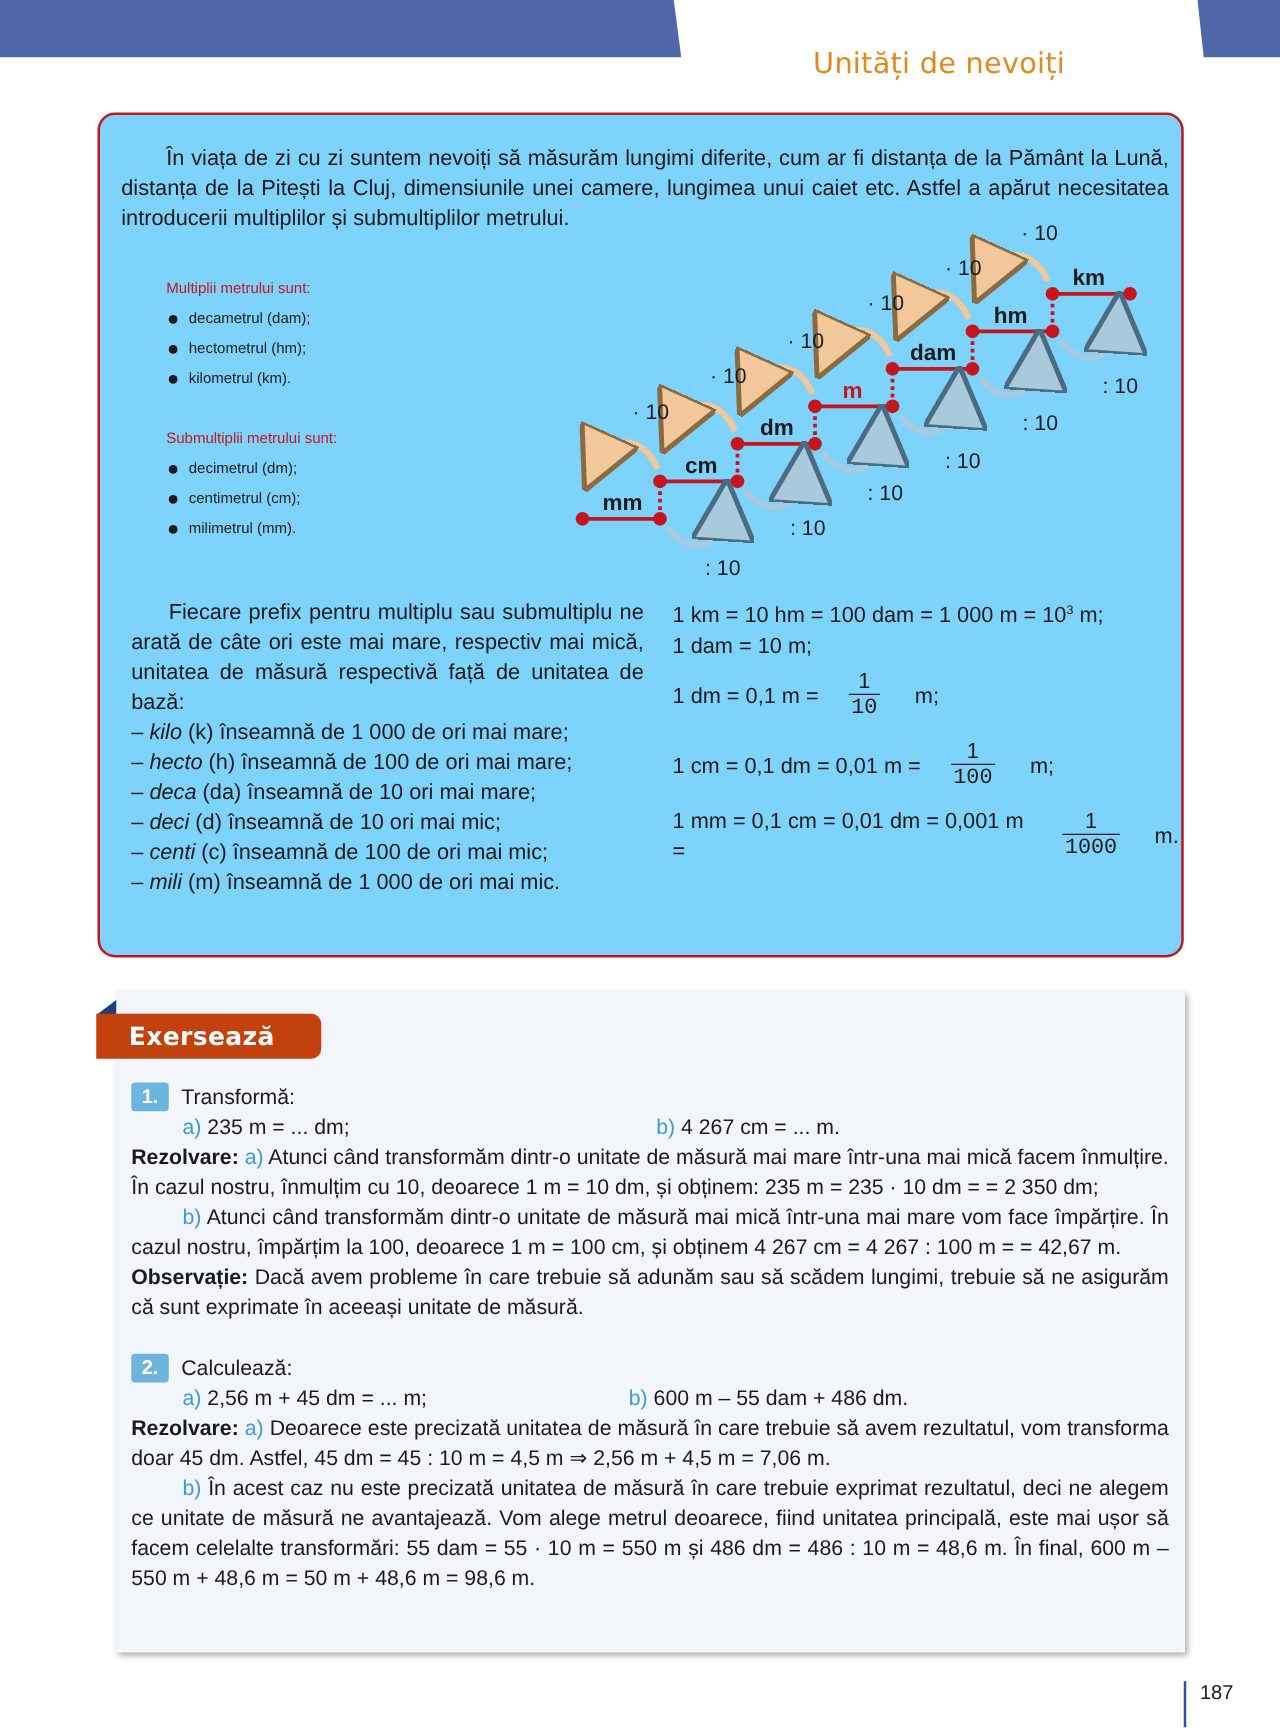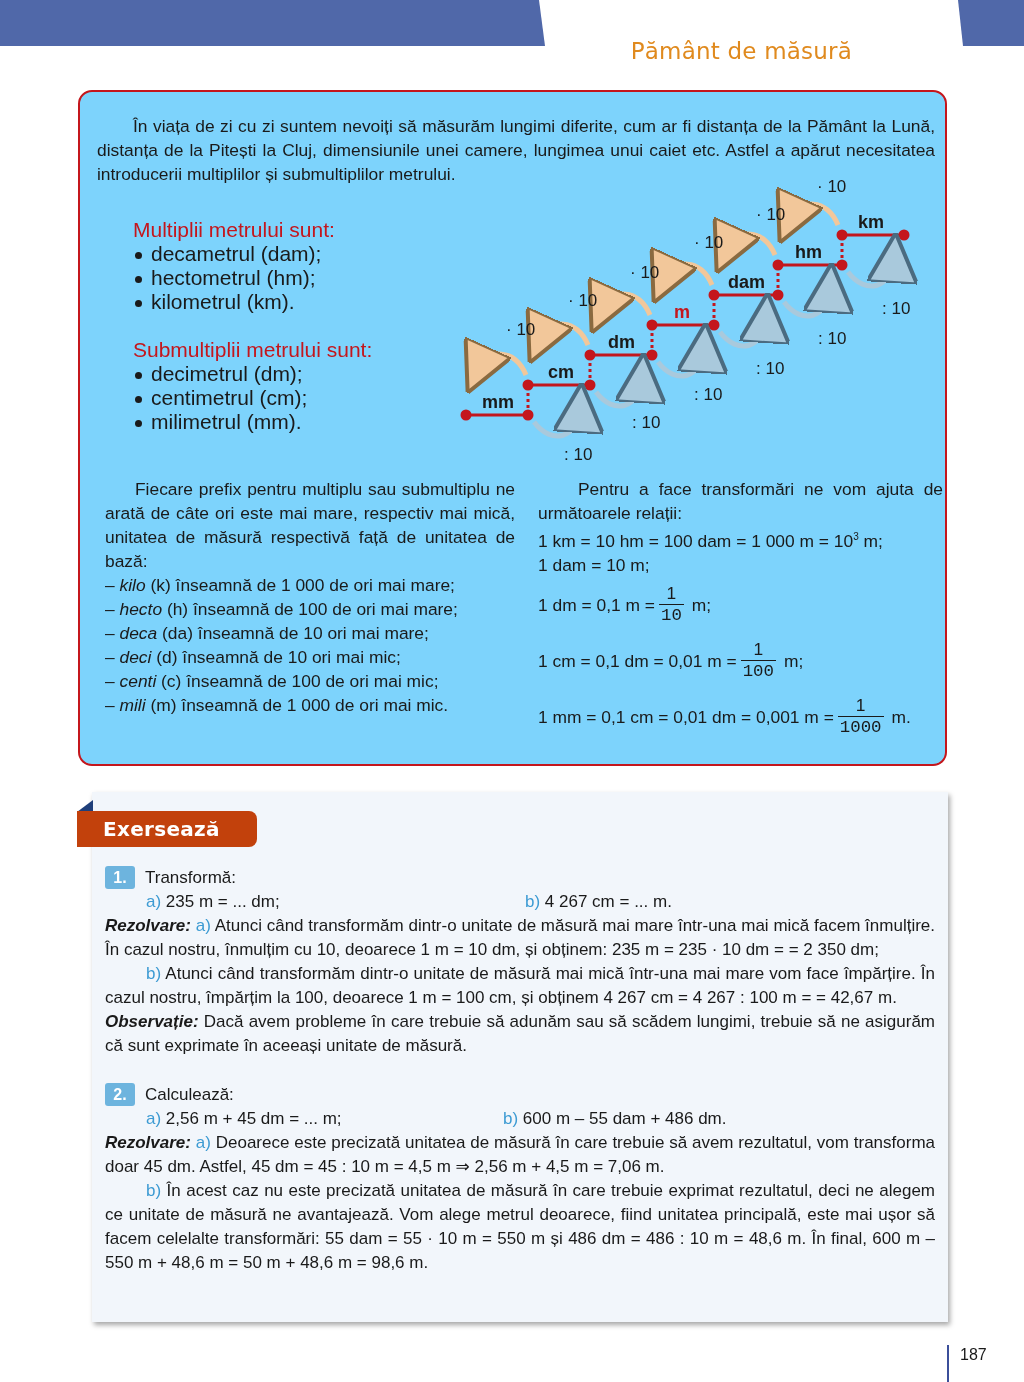--- a/index.html
+++ b/index.html
@@ -7,68 +7,68 @@
   body { position: relative; font-family: "Liberation Sans", "DejaVu Sans", sans-serif; color: #1a1a1a; }
 
   .header-band { position: absolute; top: 0; left: 0; width: 1024px; height: 46px; }
   .header-band svg { display: block; }
   .chapter-title { position: absolute; top: 38px; left: 0; width: 852px; text-align: right;
     font-family: "DejaVu Sans", sans-serif; font-size: 23px; color: #e08a1e; letter-spacing: 0.2px; }
 
   .theory-box { position: absolute; left: 78px; top: 90px; width: 869px; height: 676px;
     border: 2px solid #c4161c; border-radius: 14px; background: #7dd3fc; }
 
-  .t { position: absolute; font-size: 21px; line-height: 24px; white-space: nowrap; }
+  .t { position: absolute; font-size: 12px; line-height: 24px; white-space: nowrap; }
   .intro { position: absolute; left: 17px; top: 22px; width: 838px; font-size: 17.4px; line-height: 24px; text-align: justify; }
   .intro p { text-indent: 36px; }
   .red-head { color: #c4161c; }
   .bullet-list { list-style: none; }
   .bullet-list li { position: relative; padding-left: 18px; }
   .bullet-list li::before { content: ""; position: absolute; left: 2px; top: 10px; width: 7px; height: 7px; border-radius: 50%; background: #1a1a1a; }
 
   .col-left { position: absolute; left: 25px; top: 385px; width: 410px; font-size: 17.4px; line-height: 24px; }
   .col-left .just { text-align: justify; text-indent: 30px; }
   .col-right { position: absolute; left: 458px; top: 385px; width: 405px; font-size: 17.4px; line-height: 24px; }
   .col-right .just { text-align: justify; text-indent: 40px; }
-  .frac-line { display: flex; align-items: center; height: 56px; }
+  .frac-line { display: flex; align-items: center; height: 56px; gap: 20px; }
   .frac { display: inline-flex; flex-direction: column; align-items: center; margin: 0 8px 0 4px; line-height: 22px; }
   .frac .num { padding: 0 2px; }
   .frac .den { border-top: 1.5px solid #1a1a1a; padding: 0 2px; font-family: Liberation Mono, monospace; }
 
   .diagram { position: absolute; left: 380px; top: 78px; }
 
   .ex-shadow { position: absolute; left: 92px; top: 792px; width: 856px; height: 530px; background: #f2f6fb;
     box-shadow: 2px 3px 5px rgba(0,0,0,0.35); }
   .ex-corner { position: absolute; left: 77px; top: 800px; width: 0; height: 0; border-left: 16px solid transparent; border-bottom: 12px solid #1f3f7a; }
   .ex-badge { position: absolute; left: 77px; top: 811px; width: 180px; height: 36px; background: #c2410c; border-radius: 0 8px 8px 0;
     color: #ffffff; font-family: "DejaVu Sans", sans-serif; font-weight: bold; font-size: 20px; line-height: 36px; padding-left: 26px; letter-spacing: 0.3px; }
 
   .ex-body { position: absolute; left: 105px; top: 866px; width: 830px; font-size: 17px; line-height: 24px; }
   .num-badge { display: inline-block; width: 30px; height: 23px; background: #6db4de; color: #fff; font-weight: bold; border-radius: 3px;
     text-align: center; line-height: 23px; font-size: 16px; margin-right: 10px; vertical-align: top; }
   .blue { color: #3d9bd3; }
-  .bi { font-weight: bold; font-style: italic; }
+  .bi { font-weight: bold; }
   .just2 { text-align: justify; }
   .tind { text-indent: 41px; }
   .row2 { display: flex; }
   .row2 .a { width: 420px; padding-left: 41px; }
 
   .page-num-line { position: absolute; left: 947px; top: 1345px; width: 2px; height: 37px; background: #3b4f9a; }
   .page-num { position: absolute; left: 960px; top: 1346px; font-size: 16px; color: #1a1a1a; }
 </style>
 </head>
 <body>
 
 <div class="header-band">
   <svg width="1024" height="46" viewBox="0 0 1024 46">
     <polygon points="0,0 539,0 545,46 0,46" fill="#5068a9"></polygon>
     <polygon points="958,0 1024,0 1024,46 963,46" fill="#5068a9"></polygon>
   </svg>
 </div>
-<div class="chapter-title">Pământ de măsură</div>
+<div class="chapter-title">Unități de nevoiți</div>
 
 <div class="theory-box">
   <div class="intro">
     <p>În viața de zi cu zi suntem nevoiți să măsurăm lungimi diferite, cum ar fi distanța de la Pământ la Lună, distanța de la Pitești la Cluj, dimensiunile unei camere, lungimea unui caiet etc. Astfel a apărut necesitatea introducerii multiplilor și submultiplilor metrului.</p>
   </div>
 
   <div class="t" style="left:53px; top:126px;">
     <div class="red-head">Multiplii metrului sunt:</div>
     <ul class="bullet-list">
       <li>decametrul (dam);</li>
@@ -191,21 +191,20 @@
       <div><span>– </span><i>kilo</i><span> (k) înseamnă de 1 000 de ori mai mare;</span></div>
       <div><span>– </span><i>hecto</i><span> (h) înseamnă de 100 de ori mai mare;</span></div>
       <div><span>– </span><i>deca</i><span> (da) înseamnă de 10 ori mai mare;</span></div>
       <div><span>– </span><i>deci</i><span> (d) înseamnă de 10 ori mai mic;</span></div>
       <div><span>– </span><i>centi</i><span> (c) înseamnă de 100 de ori mai mic;</span></div>
       <div><span>– </span><i>mili</i><span> (m) înseamnă de 1 000 de ori mai mic.</span></div>
     </div>
   </div>
 
   <div class="col-right">
-    <p class="just">Pentru a face transformări ne vom ajuta de următoarele relații:</p>
     <div><span>1 km = 10 hm = 100 dam = 1 000 m = 10</span><sup style="font-size:10px">3</sup><span> m;</span></div>
     <div>1 dam = 10 m;</div>
     <div class="frac-line">
       <span>1 dm = 0,1 m = </span>
       <span class="frac">
           <span class="num">1</span>
           <span class="den">10</span>
         </span>
       <span> m;</span>
     </div>

